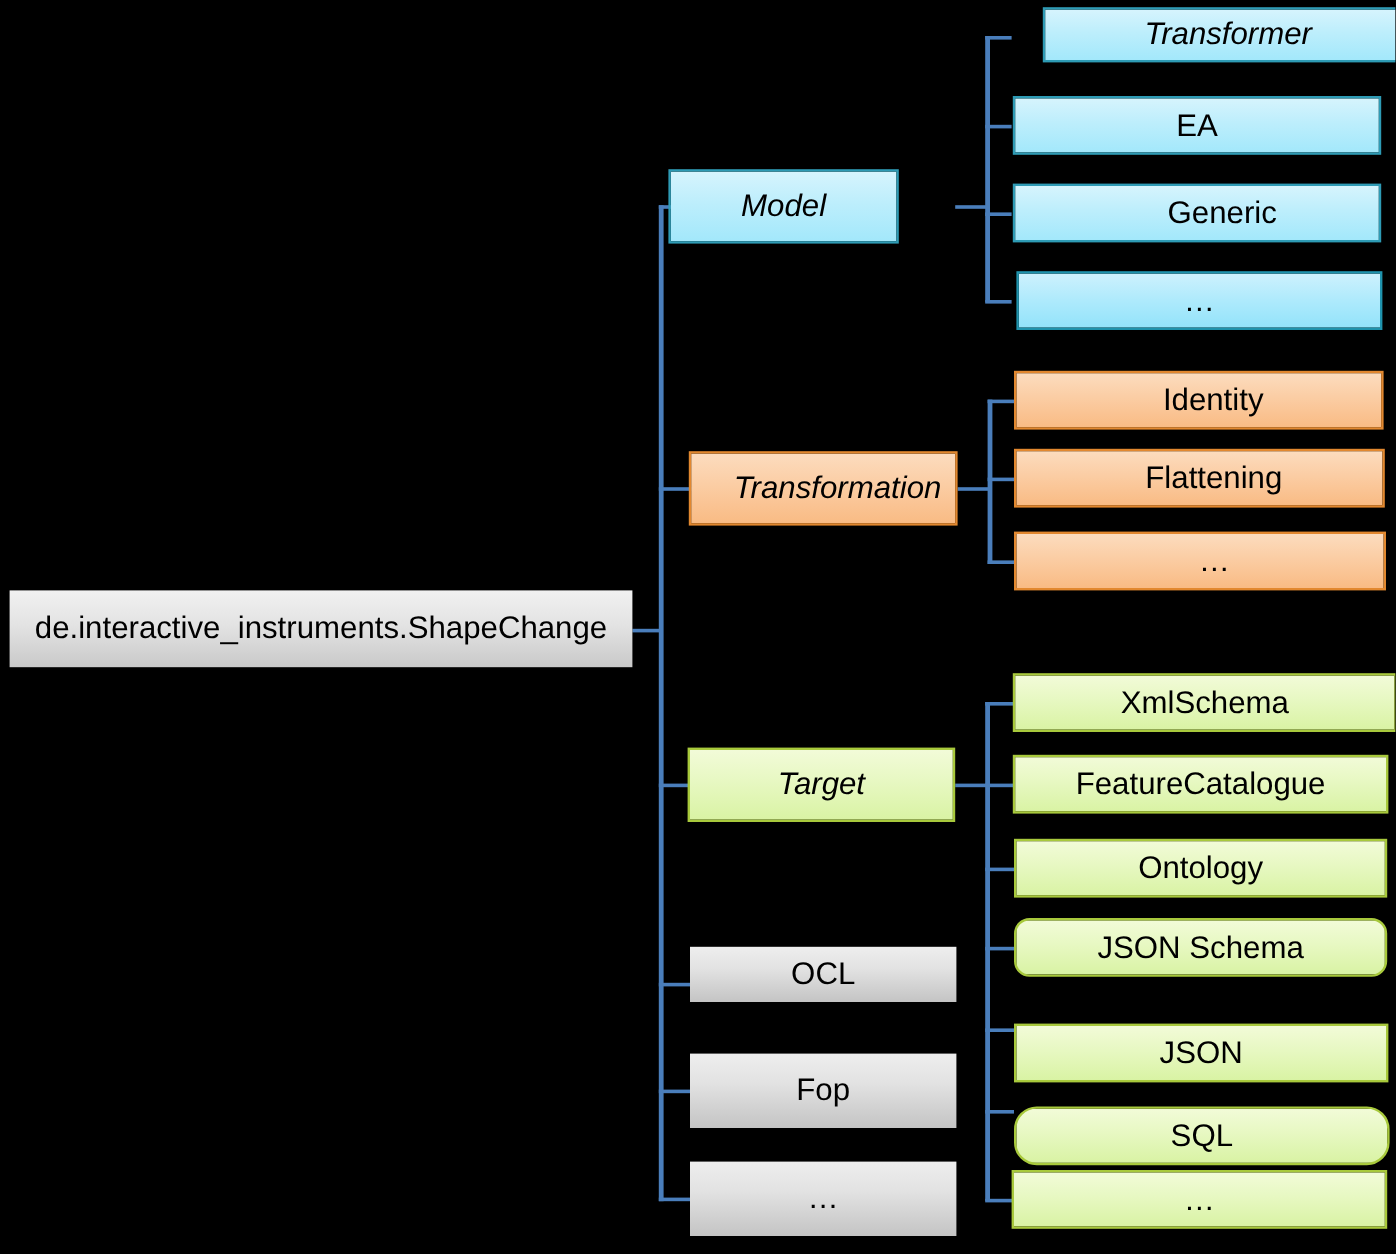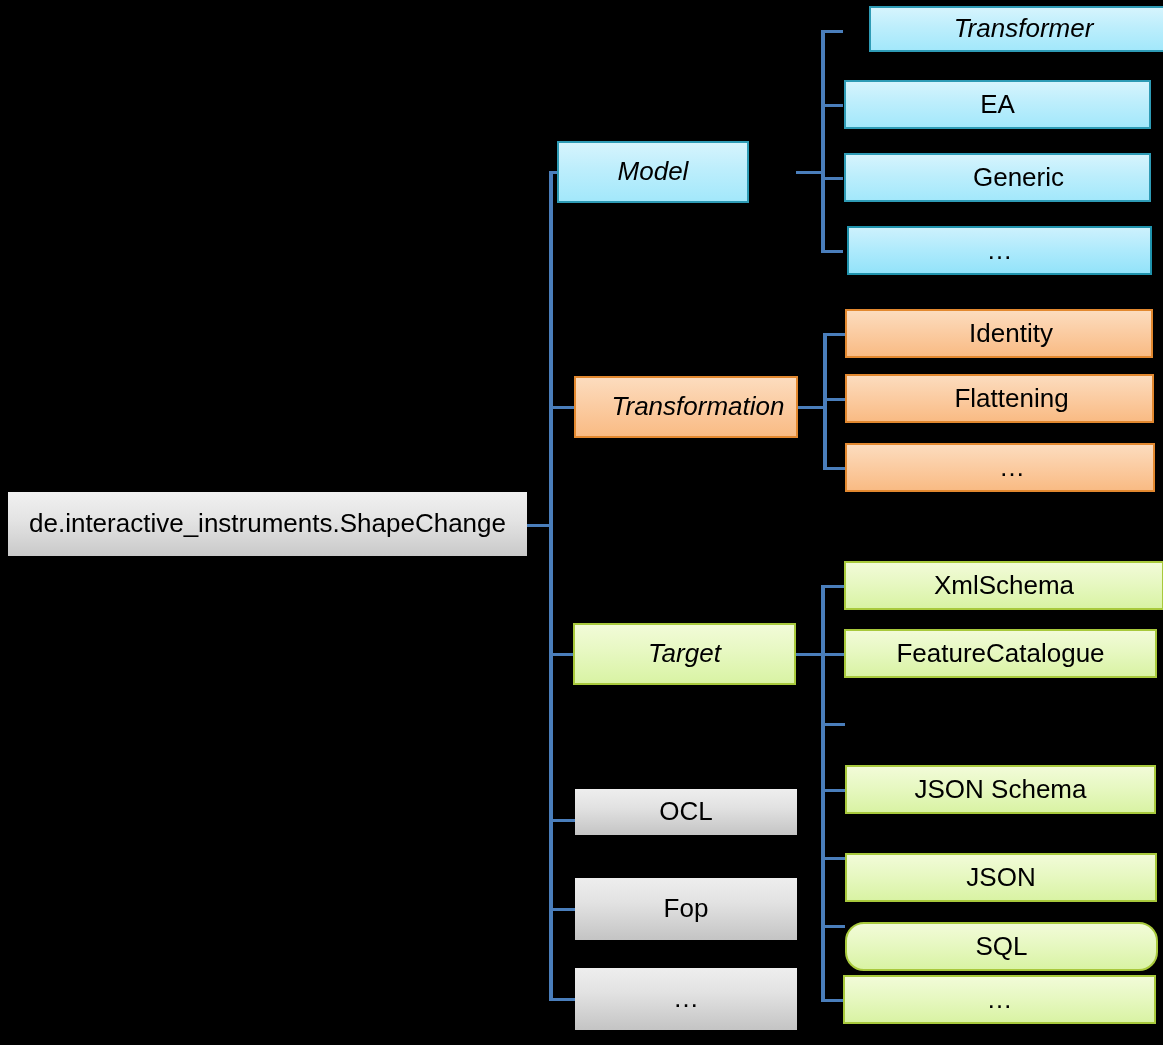--- a/index.html
+++ b/index.html
@@ -173,22 +173,25 @@
   </div>
 
   <div class="node n-green" style="left:844px; top:561px; width:320px; height:49px;">
     <span>XmlSchema</span>
   </div>
 
   <div class="node n-green" style="left:844px; top:629px; width:313px; height:49px;">
     <span>FeatureCatalogue</span>
   </div>
 
-
-  <div class="node n-green" style="left:845px; top:765px; width:311px; height:49px;">
+  <div class="node n-green" style="left:845px; top:699px; width:311px; height:49px;">
+    <span>Ontology</span>
+  </div>
+
+  <div class="node n-green" style="left:845px; top:765px; width:311px; height:49px;border-radius:13px;">
     <span>JSON Schema</span>
   </div>
 
   <div class="node n-green" style="left:845px; top:833px; width:312px; height:49px;margin-top:20px;">
     <span>JSON</span>
   </div>
 
   <div class="node n-green" style="left:845px; top:922px; width:313px; height:49px;border-radius:19px;">
     <span>SQL</span>
   </div>

